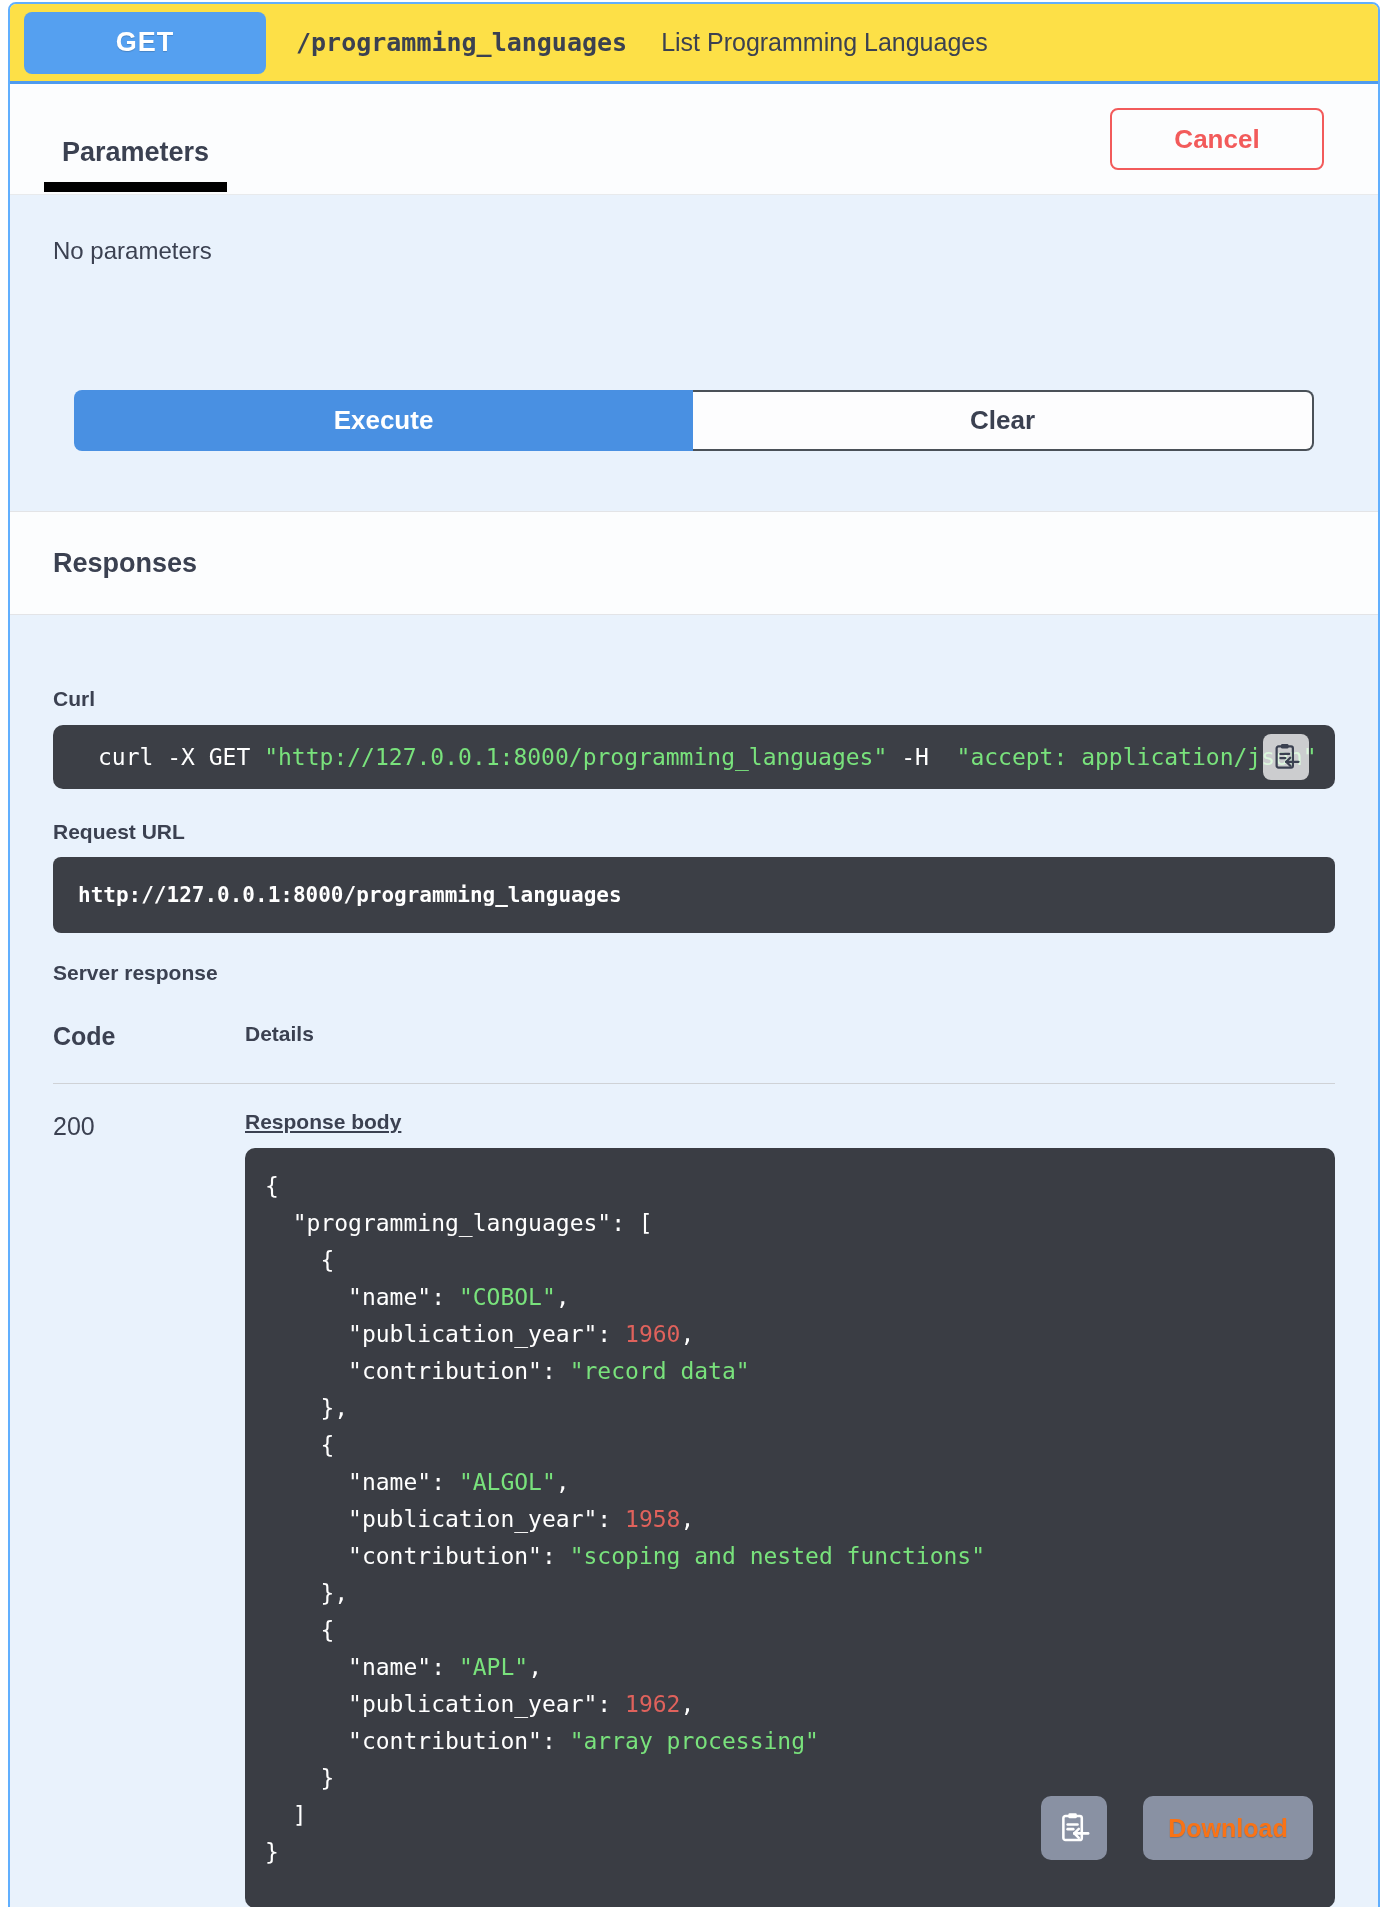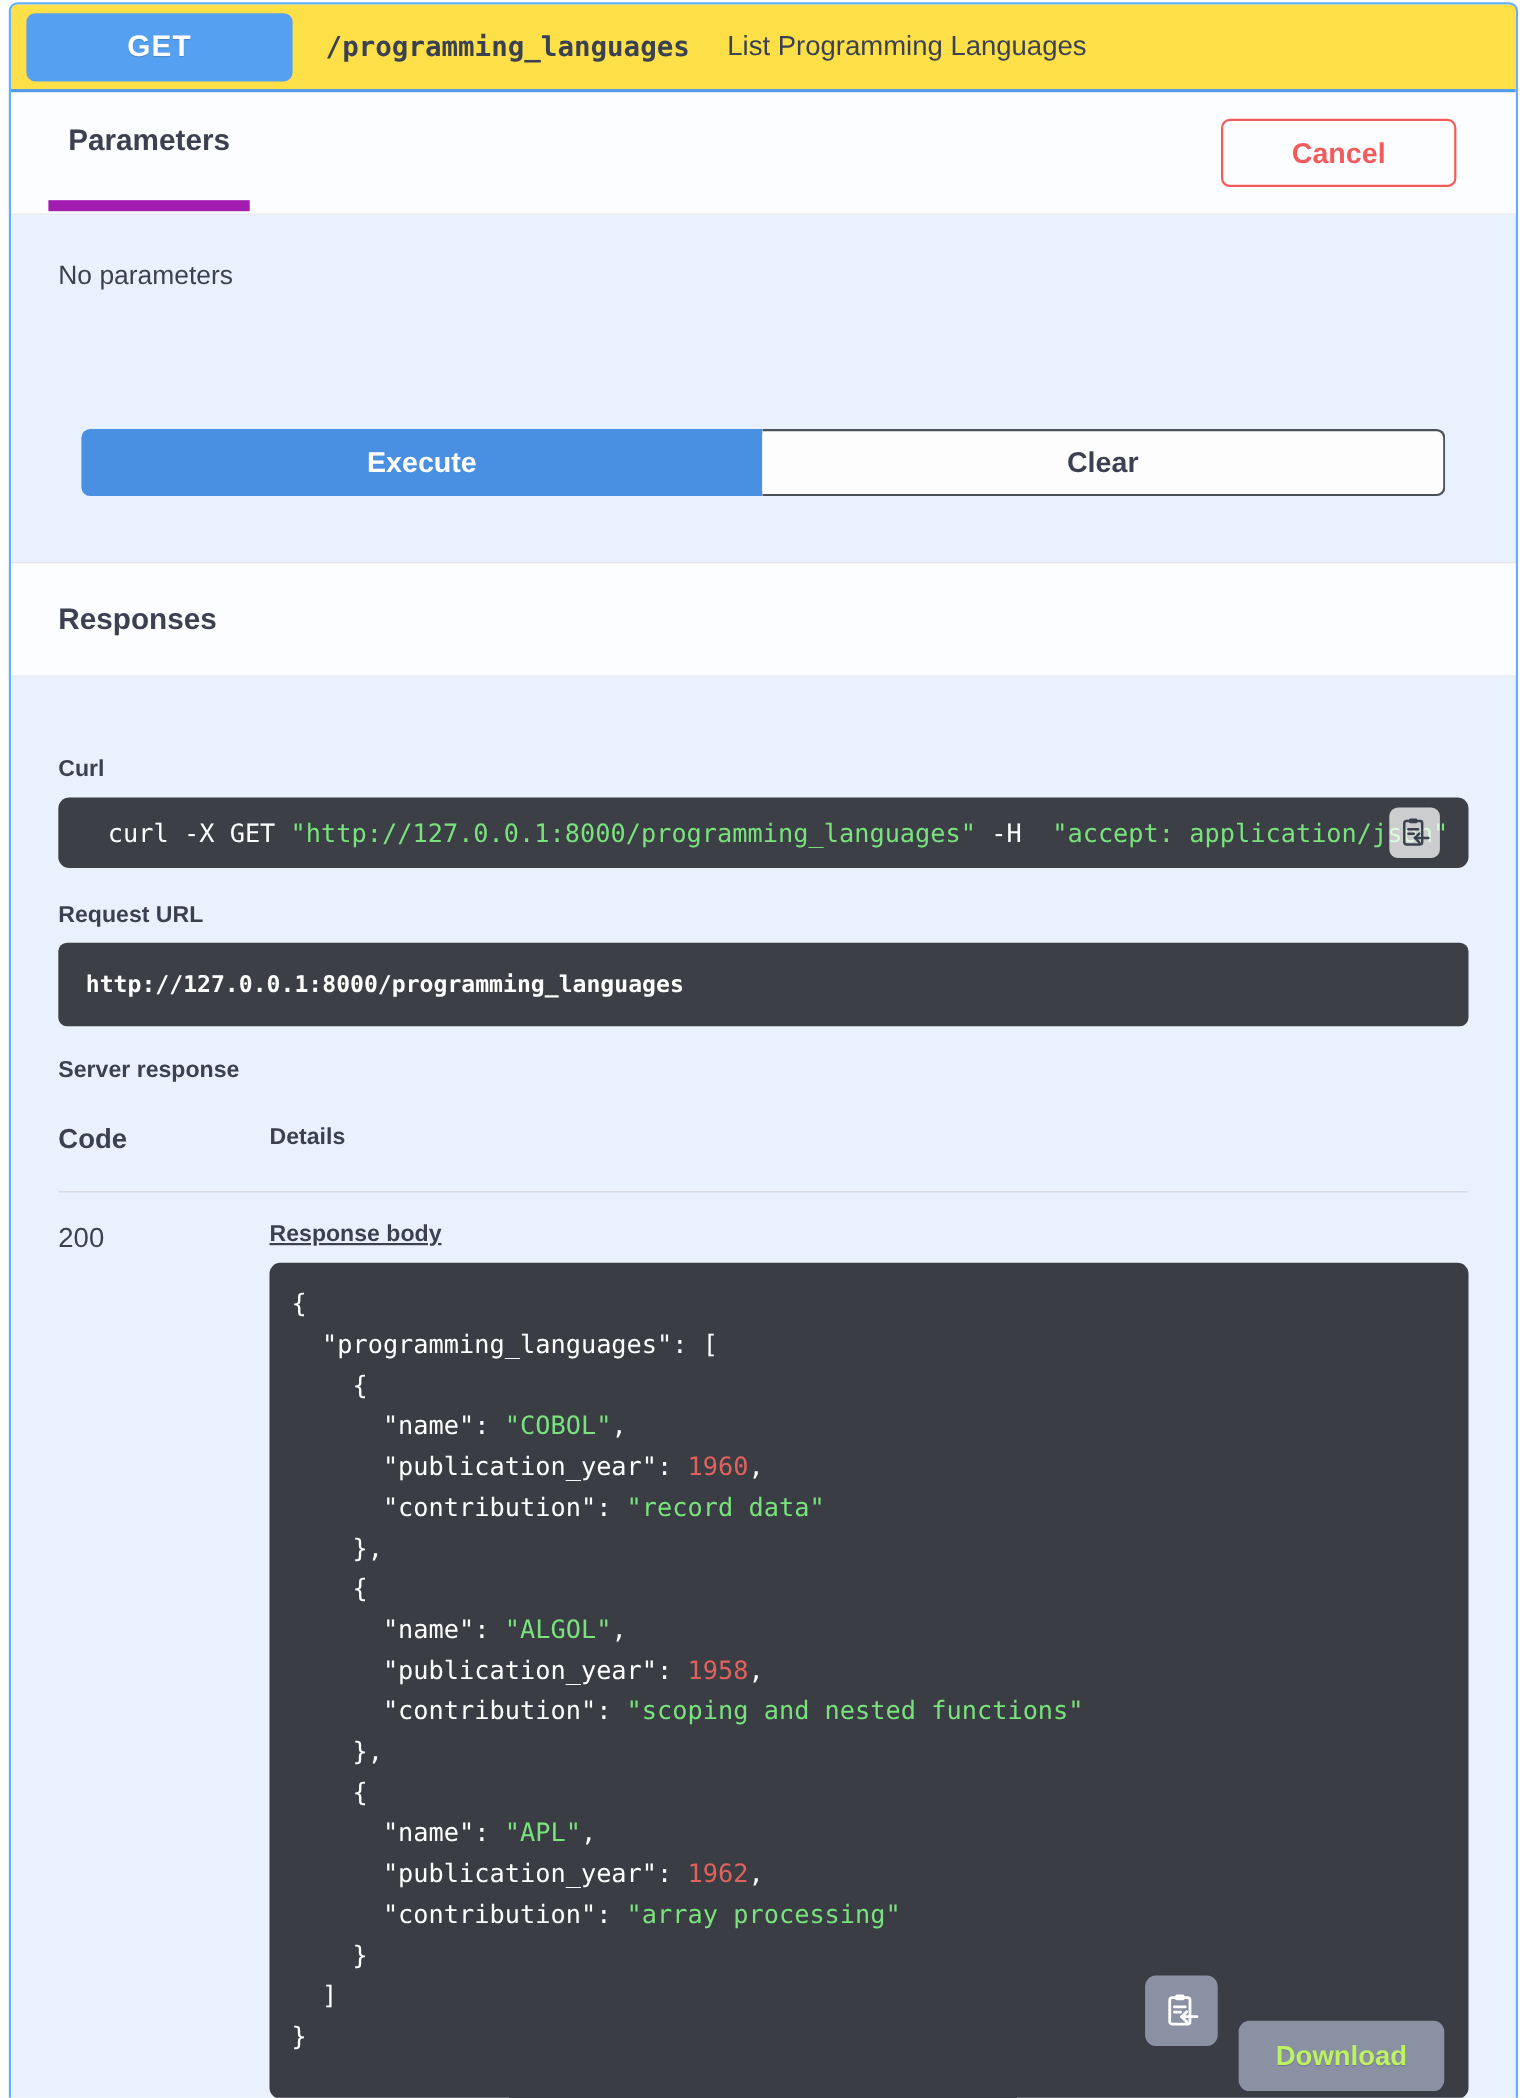--- a/index.html
+++ b/index.html
@@ -38,21 +38,21 @@
   .op-path{
     margin-left:30px;font-family:"DejaVu Sans Mono",monospace;
     font-weight:bold;font-size:25px;color:var(--text-dark);text-align:right;
   }
   .op-summary{margin-left:34px;font-size:25px;color:var(--text-dark);}
   
   .band{background:#fcfdfe;position:relative;}
   .tab-band{height:111px;border-bottom:1px solid rgba(59,65,81,.10);}
   .tab-item{
     position:absolute;left:34px;top:28px;bottom:2px;padding:0 18px;
-    display:flex;align-items:flex-start;border-bottom:10px solid #a21caf;cursor:pointer;
+    display:flex;align-items:flex-end;border-bottom:10px solid #000000;cursor:pointer;
   }
   .tab-label{font-size:27px;font-weight:bold;padding-bottom:14px;}
   .cancel-btn{
     position:absolute;right:54px;top:24px;width:214px;height:62px;
     border:2px solid var(--cancel-red);color:var(--cancel-red);
     border-radius:8px;background:transparent;font-weight:bold;font-size:26px;
     font-family:"Liberation Sans",sans-serif;cursor:pointer;
     display:flex;align-items:center;justify-content:center;
   }
   
@@ -119,26 +119,25 @@
   }
   .tok-p{color:#ffffff;}
   .tok-s{color:var(--string-green);}
   .tok-n{color:var(--number-red);}
   .resp-copy-btn{
     position:absolute;right:228px;top:648px;width:66px;height:64px;border-radius:10px;
     background:rgba(176,186,208,.68);color:#fff;border:none;cursor:pointer;
     display:flex;align-items:center;justify-content:center;
   }
   .download-btn{
-    position:absolute;right:22px;top:648px;width:187px;height:64px;border-radius:10px;
-    background:rgba(176,186,208,.68);color:#bef264;border:none;cursor:pointer;
+    position:absolute;right:22px;top:648px;width:170px;height:64px;border-radius:10px;
+    background:rgba(176,186,208,.68);color:#f97316;border:none;cursor:pointer;
     font-family:"Liberation Sans",sans-serif;font-weight:bold;font-size:25px;
     display:flex;align-items:center;justify-content:center;
     text-shadow:0 1px 1px rgba(0,0,0,.2);
-    margin-top:41px;
   }
   .icon-svg{display:block;}
 </style>
 </head>
 <body>
 
 <div class="opblock">
 
   <div class="opblock-summary">
     <button class="method-badge">GET</button>

